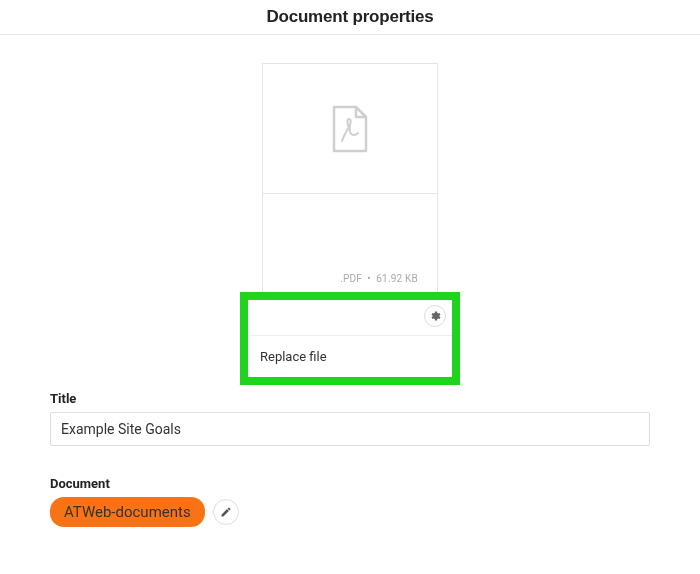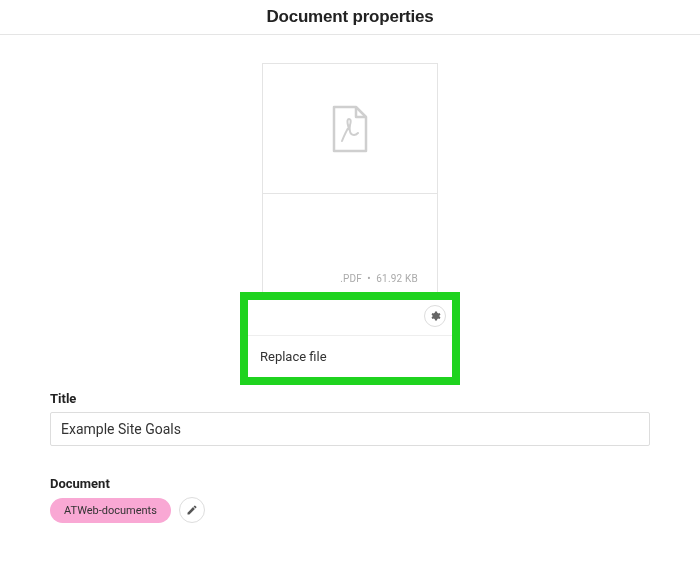--- a/index.html
+++ b/index.html
@@ -121,23 +121,23 @@
     font-size: 14px;
     color: #333;
     font-family: inherit;
   }
   .library-row {
     display: flex;
     align-items: center;
     gap: 8px;
   }
   .library-pill {
-    background: #f9a8d4;
-    color: #333;
-    font-size: 11px;
+    background: #f97316;
+    color: #333;
+    font-size: 15px;
     padding: 6px 14px;
     border-radius: 14px;
     cursor: pointer;
   }
   .edit-btn {
     width: 26px;
     height: 26px;
     border: 1px solid #ddd;
     border-radius: 50%;
     background: #fff;

